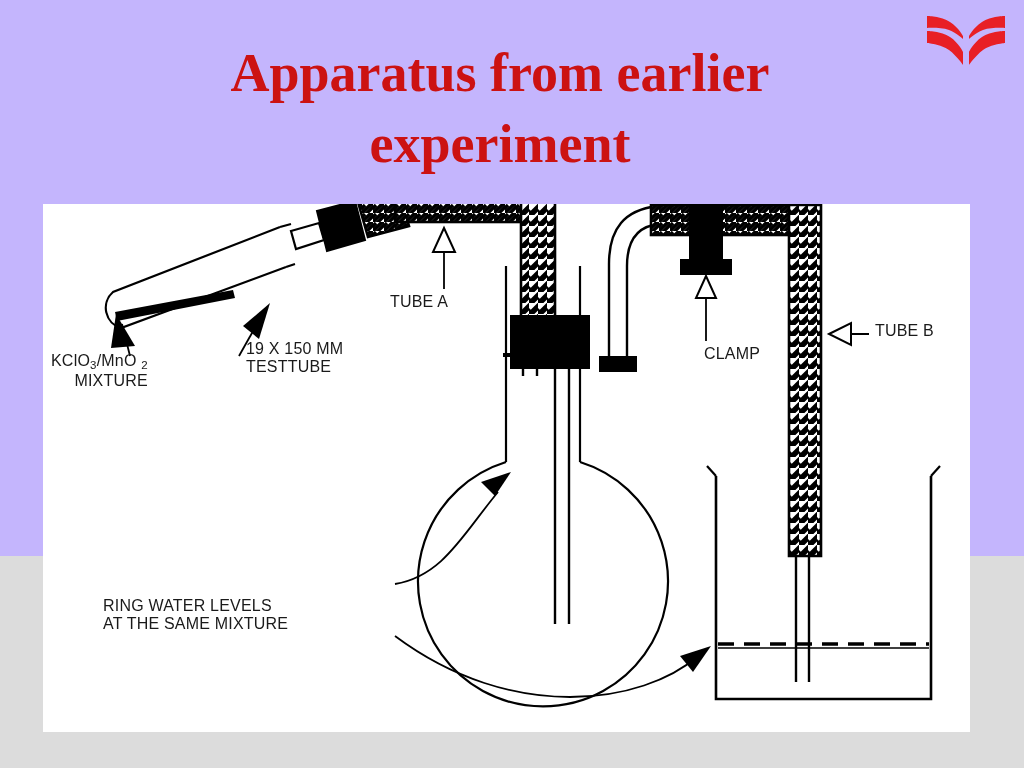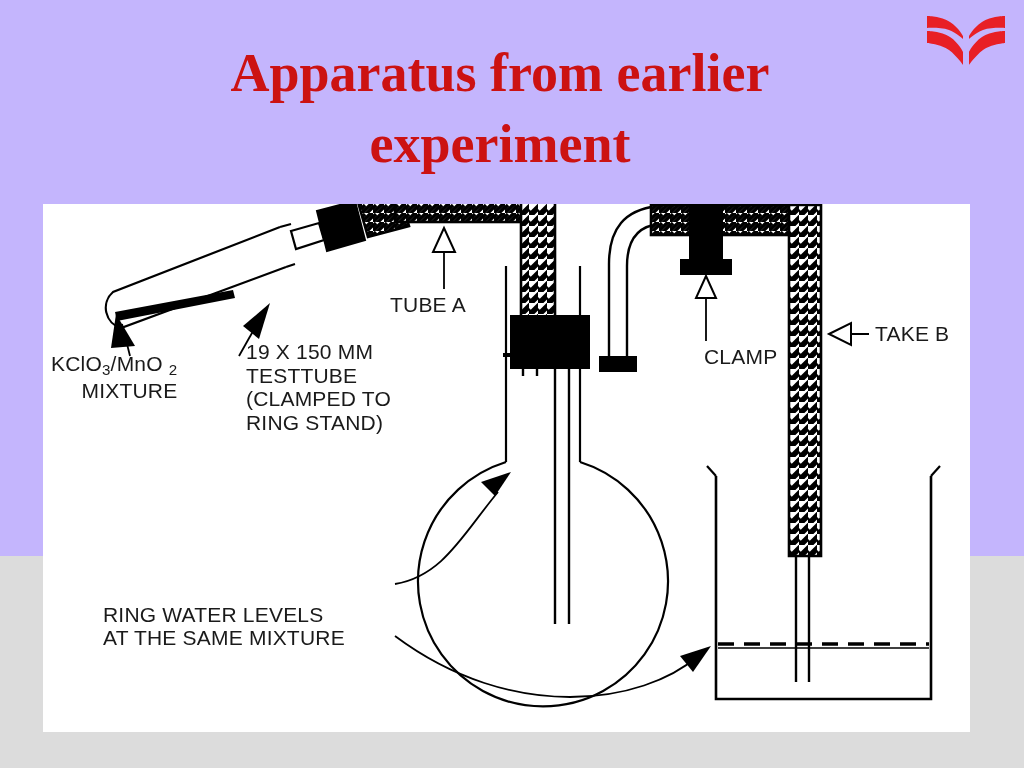--- a/index.html
+++ b/index.html
@@ -55,21 +55,21 @@
   }
   #panel svg {
     position: absolute;
     left: 0;
     top: 0;
     display: block;
   }
   .dlabel {
     position: absolute;
     font-family: "Liberation Sans", sans-serif;
-    font-size: 21px;
+    font-size: 16px;
     color: #1a1a1a;
     line-height: 1.12;
     white-space: pre;
     letter-spacing: 0.2px;
   }
   .dlabel sub {
     font-size: 0.72em;
     vertical-align: -0.28em;
   }
   #lbl-mixture { left: 8px;  top: 148px; text-align: right; }
@@ -231,24 +231,24 @@
 
         <polygon points="663,72 673,94 653,94"></polygon>
 
         <polygon points="786,130 808,119 808,141"></polygon>
       </g>
 
     </svg>
 
     <div class="dlabel" id="lbl-mixture"><span>KClO</span><sub>3</sub><span>/MnO</span> <sub>2</sub><br><span>MIXTURE</span></div>
 
-    <div class="dlabel" id="lbl-testtube"><span>19 X 150 MM</span><br><span>TESTTUBE</span><br><span>(CLAMPED TO</span><br><span>RING STAND)</span></div>
+    <div class="dlabel" id="lbl-testtube"><span>19 X 150 MM</span><br><span>TESTTUBE</span><br><br></div>
 
     <div class="dlabel" id="lbl-tubea">TUBE A</div>
 
     <div class="dlabel" id="lbl-clamp">CLAMP</div>
 
-    <div class="dlabel" id="lbl-tubeb">TAKE B</div>
+    <div class="dlabel" id="lbl-tubeb">TUBE B</div>
 
     <div class="dlabel" id="lbl-measure"><br><span>RING WATER LEVELS</span><br><span>AT THE SAME MIXTURE</span></div>
 
   </div>
 </div>
 
 </body></html>

